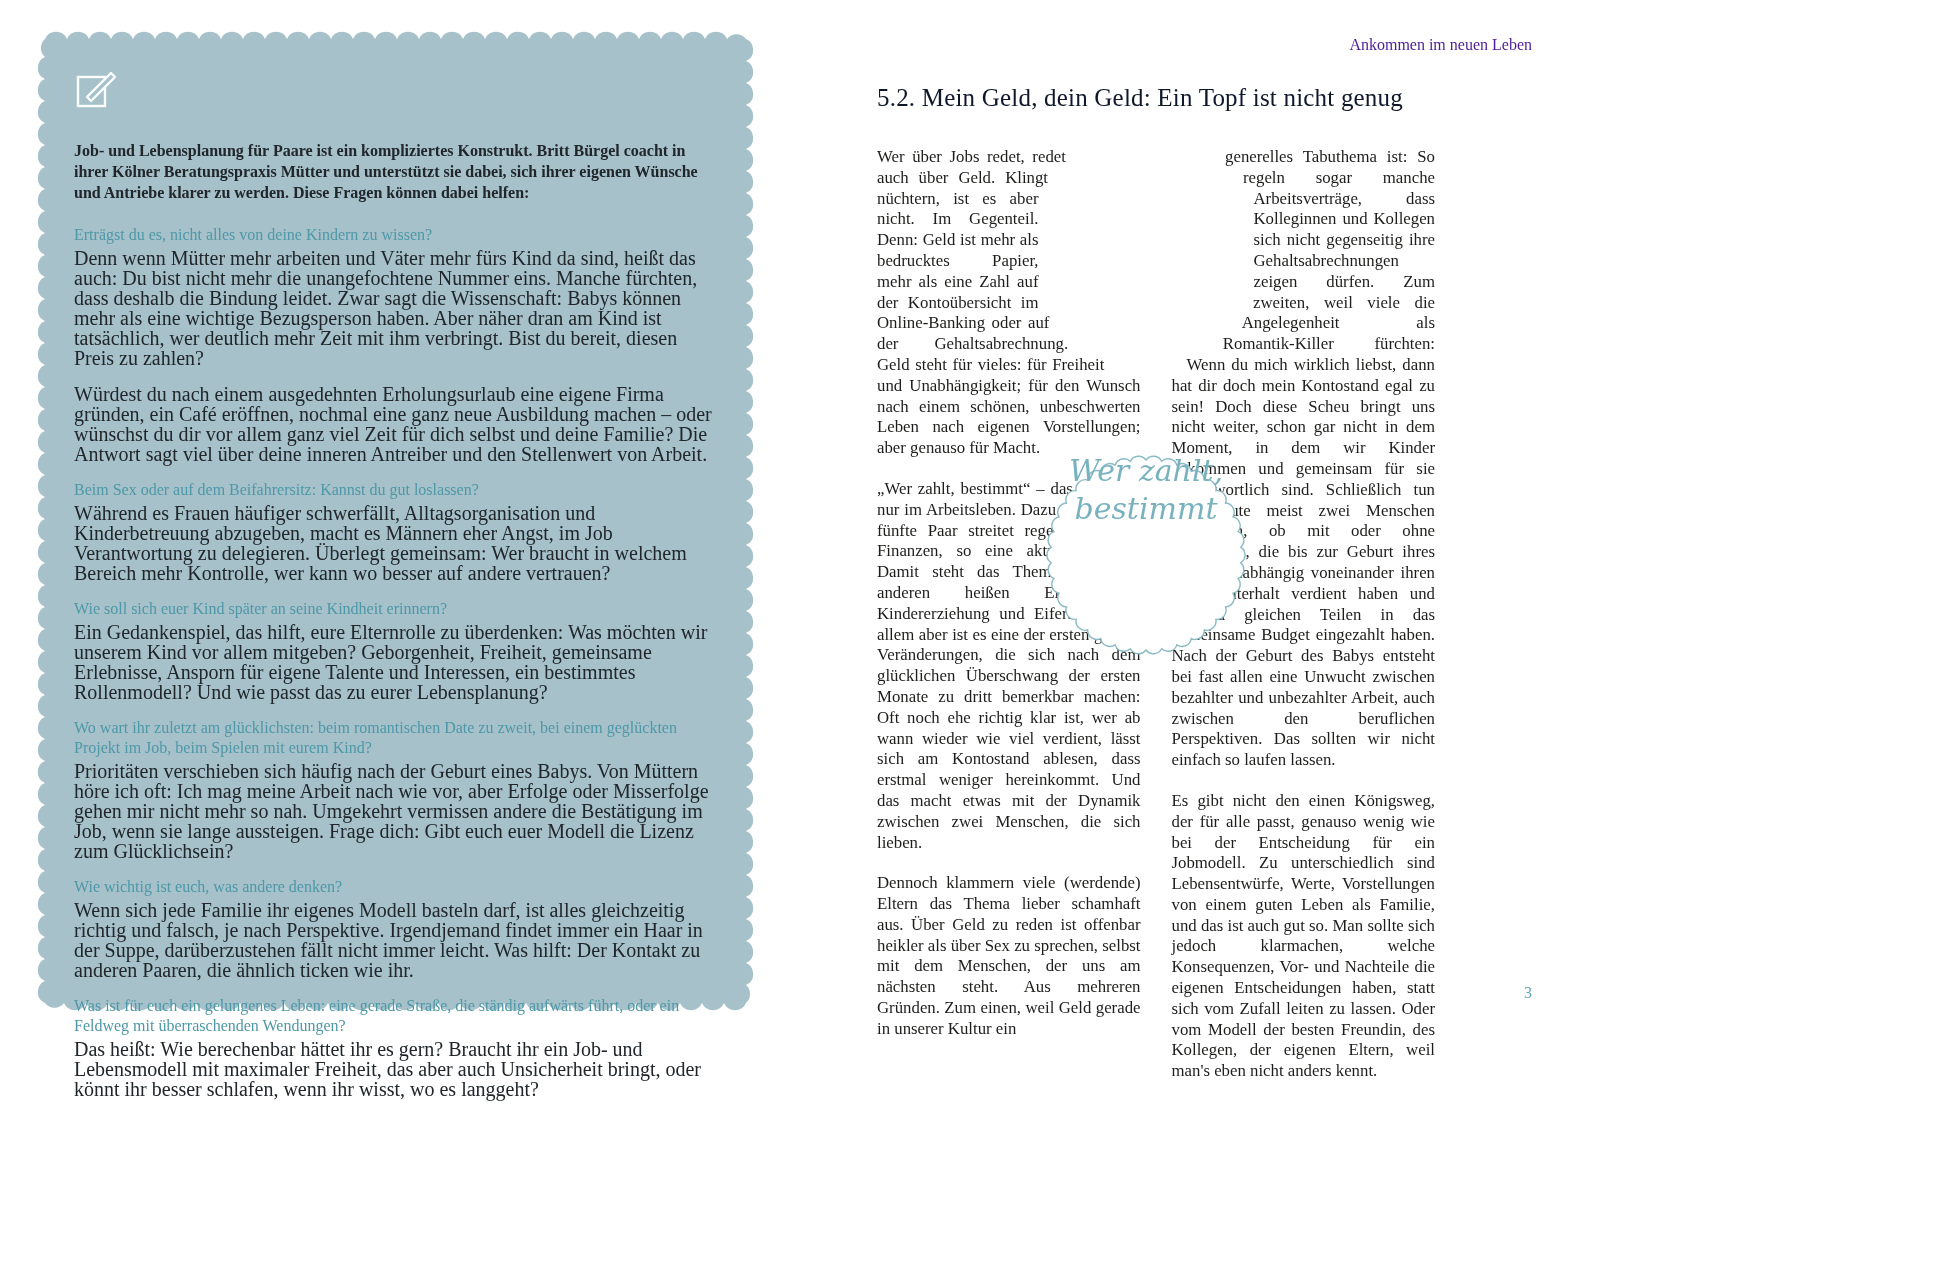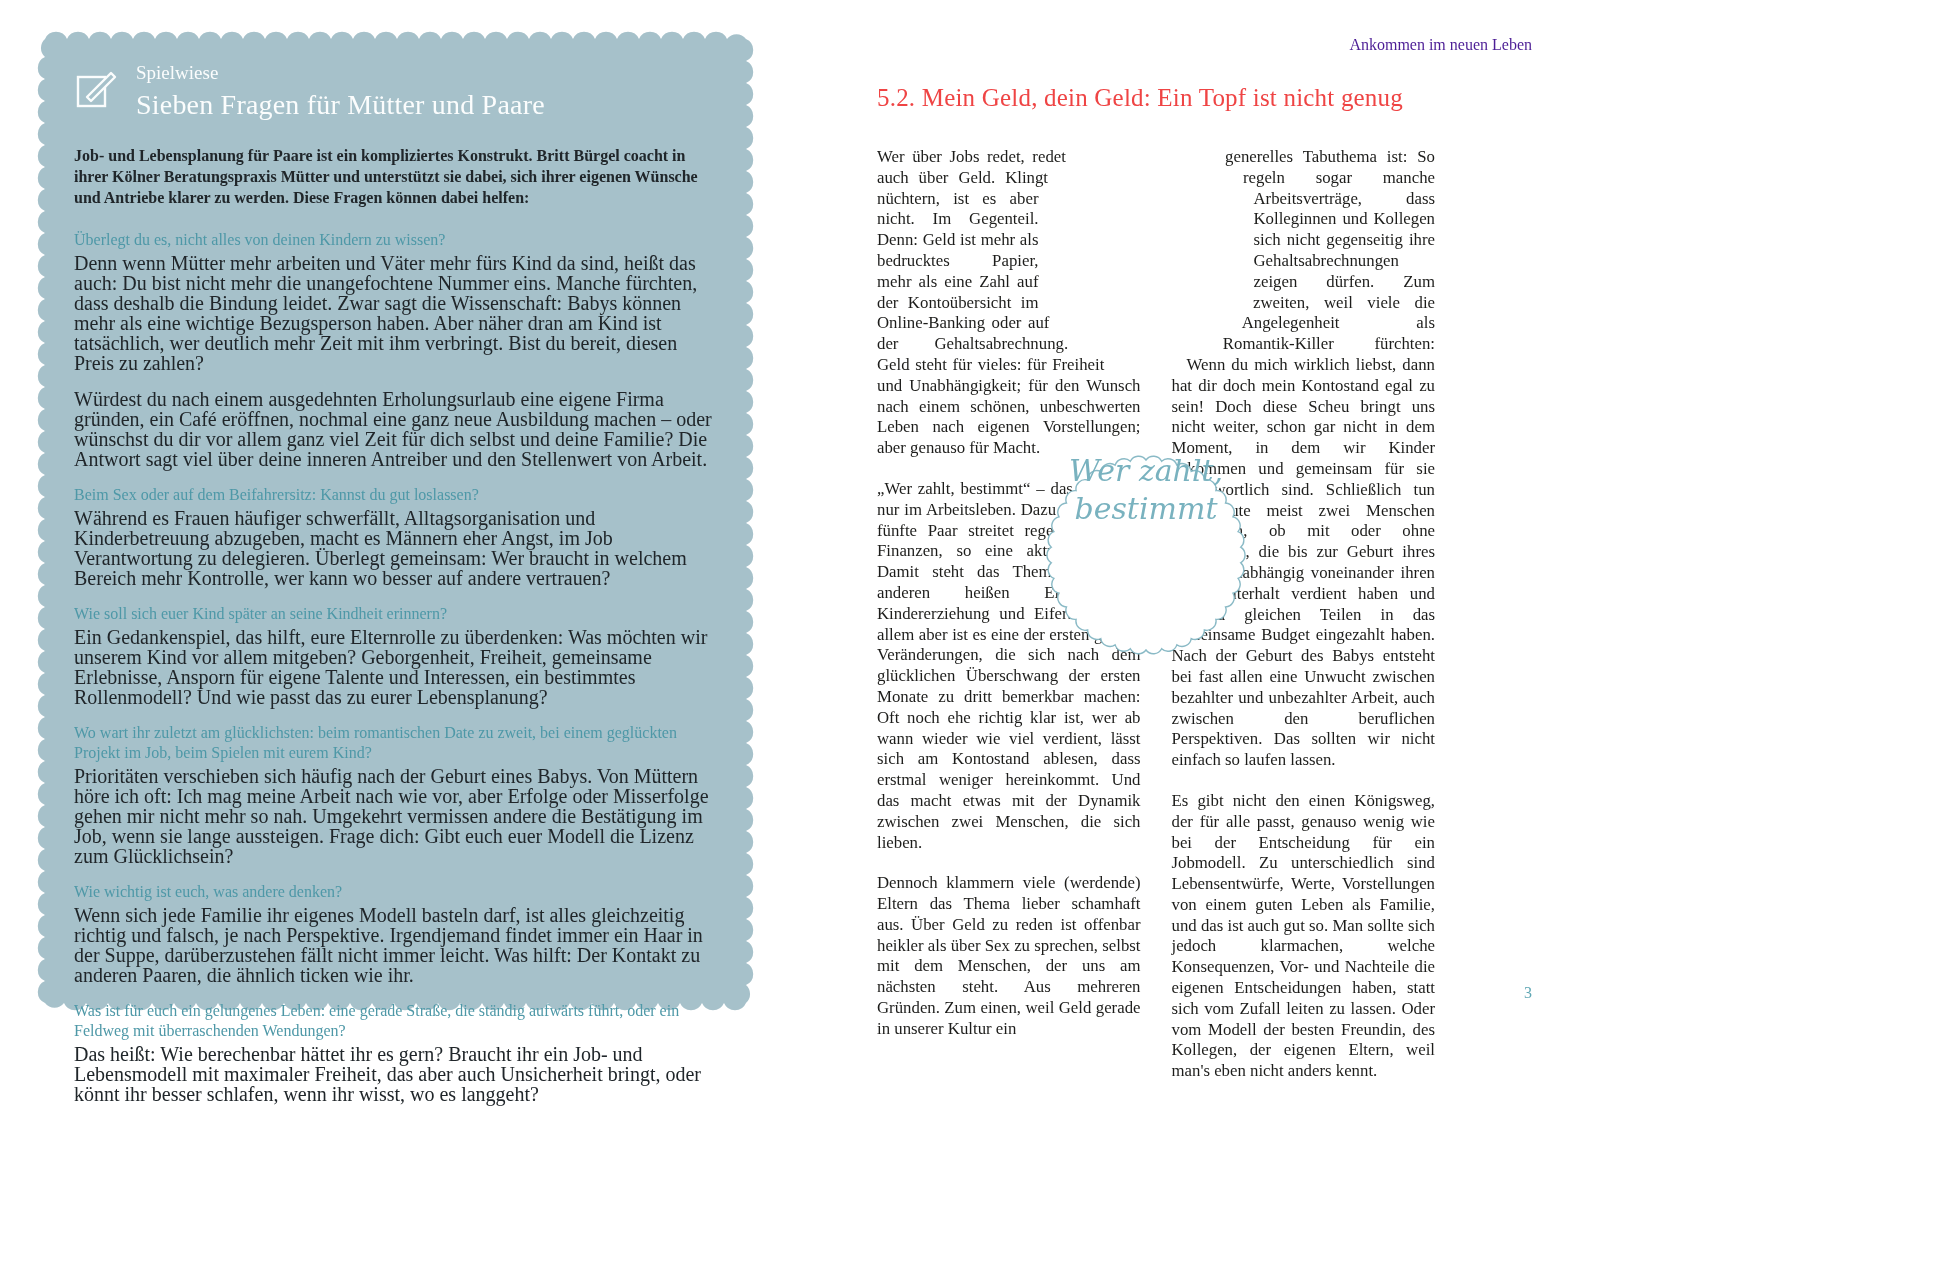--- a/index.html
+++ b/index.html
@@ -15,21 +15,21 @@
   .kicker { font-size:19px; color:#fbfdfd; margin-bottom:5px; }
   .box-title { font-size:28px; font-weight:normal; color:#fbfdfd; letter-spacing:.2px; }
   .intro { font-size:16px; line-height:21px; margin-bottom:22px;font-weight:bold; }
   .qa { margin-bottom:16px; }
   .q { font-size:16px; font-weight:normal; color:#4e98a7; line-height:20px; margin-bottom:3px; }
   .a { font-size:20px; line-height:20px; }
 
   
   .running-head { position:absolute; top:36px; right:414px; font-size:16px; color:#4c1d95; }
   .section-heading { position:absolute; left:877px; top:84px; font-size:25px; font-weight:normal;
-                     color:#ef4444; white-space:nowrap; letter-spacing:.2px; }
+                     color:#0f172a; white-space:nowrap; letter-spacing:.2px; }
   .columns { position:absolute; left:877px; top:147px; width:558px; display:flex; gap:31px; }
   .col { width:268px; }
   .col p { font-size:16.8px; line-height:20.8px; text-align:justify; color:#1d1d1b;
            margin:0 0 20px; hyphens:auto; }
   .circle-spacer { height:206px; margin-top:300px; shape-margin:7px; }
   .spacer-right { float:right; width:102px; shape-outside:circle(104px at 102px 103px); }
   .spacer-left  { float:left;  width:82px;  shape-outside:circle(104px at -21px 103px); }
 
   .badge { position:absolute; left:1043px; top:452px; width:206px; height:206px; }
   .badge svg { position:absolute; left:0; top:0; }
@@ -50,30 +50,26 @@
     </svg>
 
     <div class="box-content">
       <div class="box-header">
         <span class="icon">
           <svg width="46" height="46" viewBox="0 0 46 46">
             <rect x="4" y="11" width="27" height="29" fill="none" stroke="#fbfdfd" stroke-width="2.4"></rect>
             <path d="M 13 31 L 37 7 L 41 11 L 17 35 Z" fill="#a6c1ca" stroke="#fbfdfd" stroke-width="2.4" stroke-linejoin="round"></path>
           </svg>
         </span>
-        <div>
-          <div class="kicker">Spielwiese</div>
-          <h1 class="box-title">Sieben Fragen für Mütter und Paare</h1>
-        </div>
       </div>
 
       <p class="intro">Job- und Lebensplanung für Paare ist ein kompliziertes Konstrukt. Britt Bürgel coacht in ihrer Kölner Beratungspraxis Mütter und unterstützt sie dabei, sich ihrer eigenen Wünsche und Antriebe klarer zu werden. Diese Fragen können dabei helfen:</p>
 
       <div class="qa">
-        <h3 class="q">Überlegt du es, nicht alles von deinen Kindern zu wissen?</h3>
+        <h3 class="q">Erträgst du es, nicht alles von deine Kindern zu wissen?</h3>
         <p class="a">Denn wenn Mütter mehr arbeiten und Väter mehr fürs Kind da sind, heißt das auch: Du bist nicht mehr die unangefochtene Nummer eins. Manche fürchten, dass deshalb die Bindung leidet. Zwar sagt die Wissenschaft: Babys können mehr als eine wichtige Bezugsperson haben. Aber näher dran am Kind ist tatsächlich, wer deutlich mehr Zeit mit ihm verbringt. Bist du bereit, diesen Preis zu zahlen?</p>
       </div>
       <div class="qa">
         <p class="a">Würdest du nach einem ausgedehnten Erholungsurlaub eine eigene Firma gründen, ein Café eröffnen, nochmal eine ganz neue Ausbildung machen – oder wünschst du dir vor allem ganz viel Zeit für dich selbst und deine Familie? Die Antwort sagt viel über deine inneren Antreiber und den Stellenwert von Arbeit.</p>
       </div>
       <div class="qa">
         <h3 class="q">Beim Sex oder auf dem Beifahrersitz: Kannst du gut loslassen?</h3>
         <p class="a">Während es Frauen häufiger schwerfällt, Alltagsorganisation und Kinderbetreuung abzugeben, macht es Männern eher Angst, im Job Verantwortung zu delegieren. Überlegt gemeinsam: Wer braucht in welchem Bereich mehr Kontrolle, wer kann wo besser auf andere vertrauen?</p>
       </div>
       <div class="qa">

